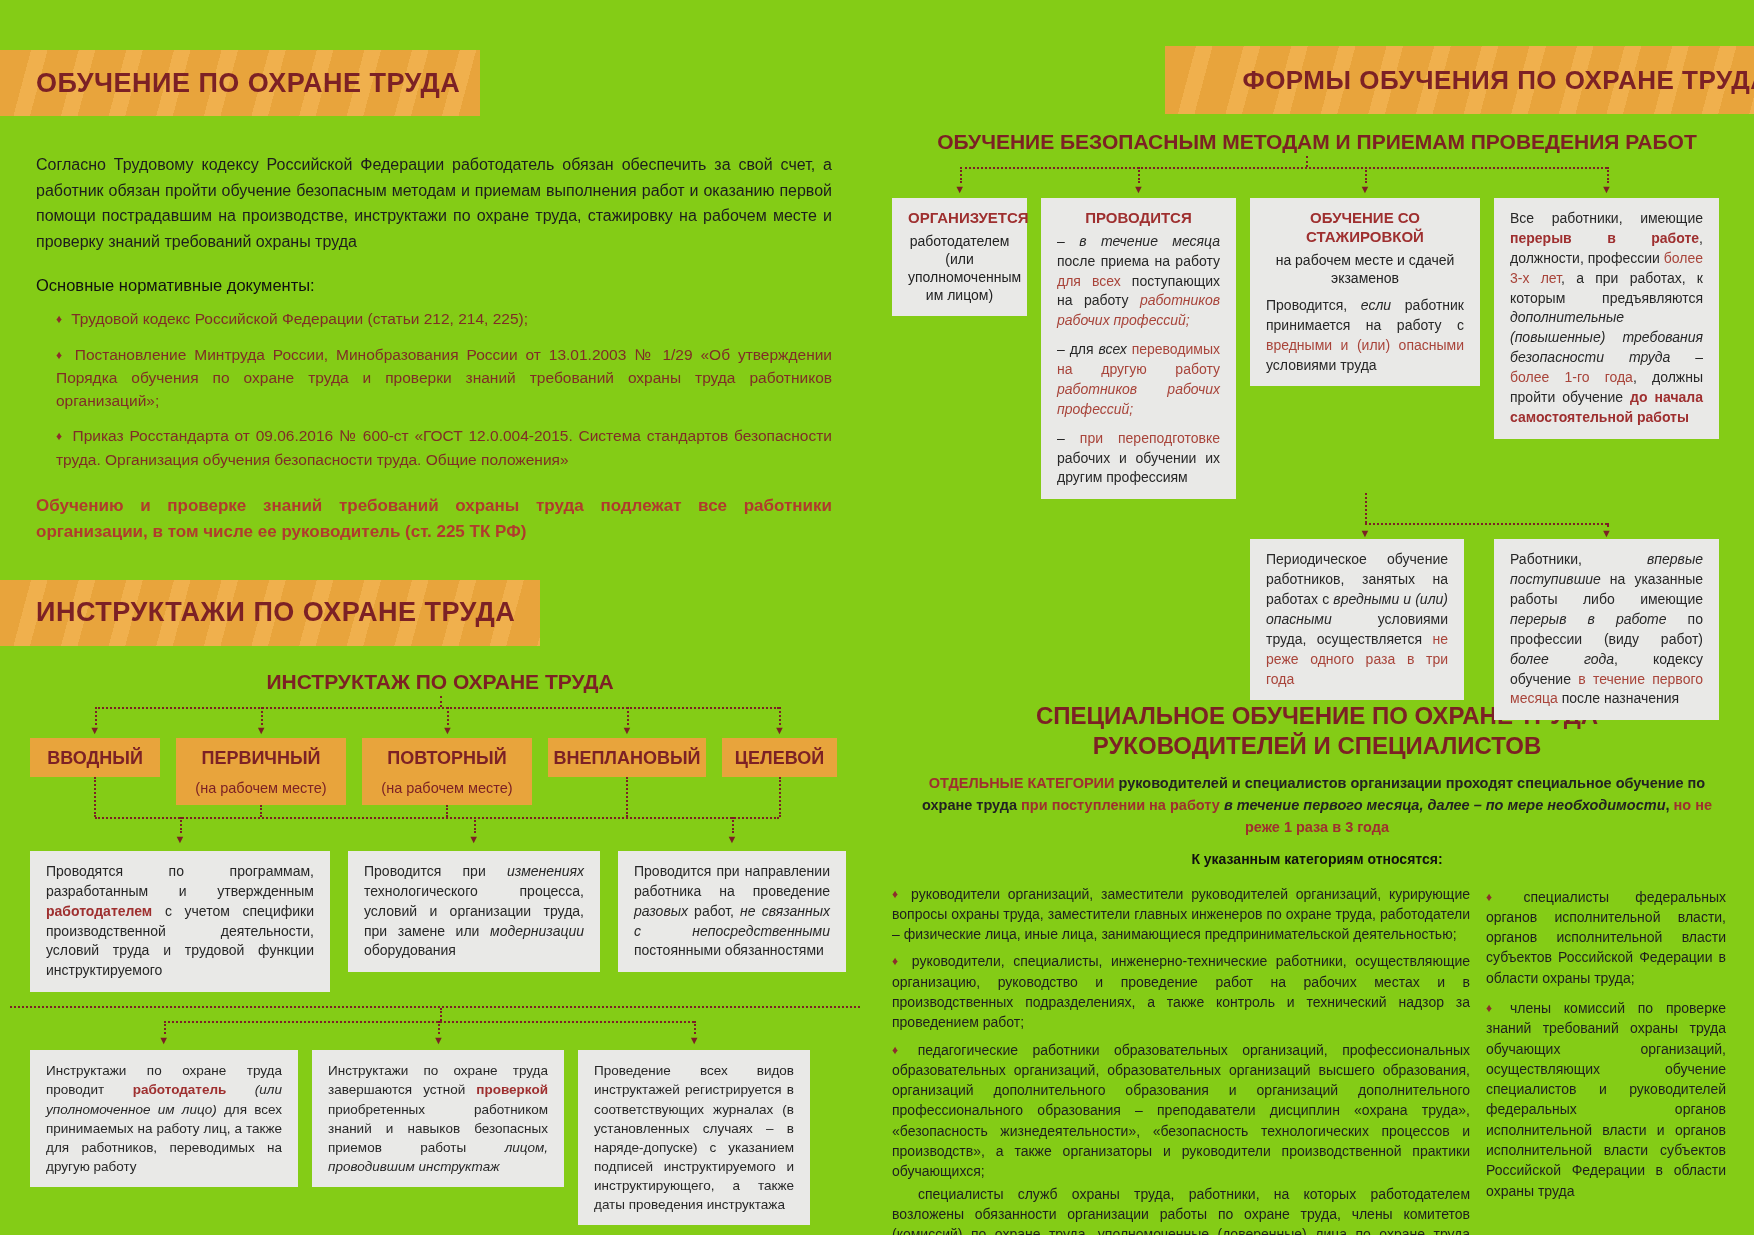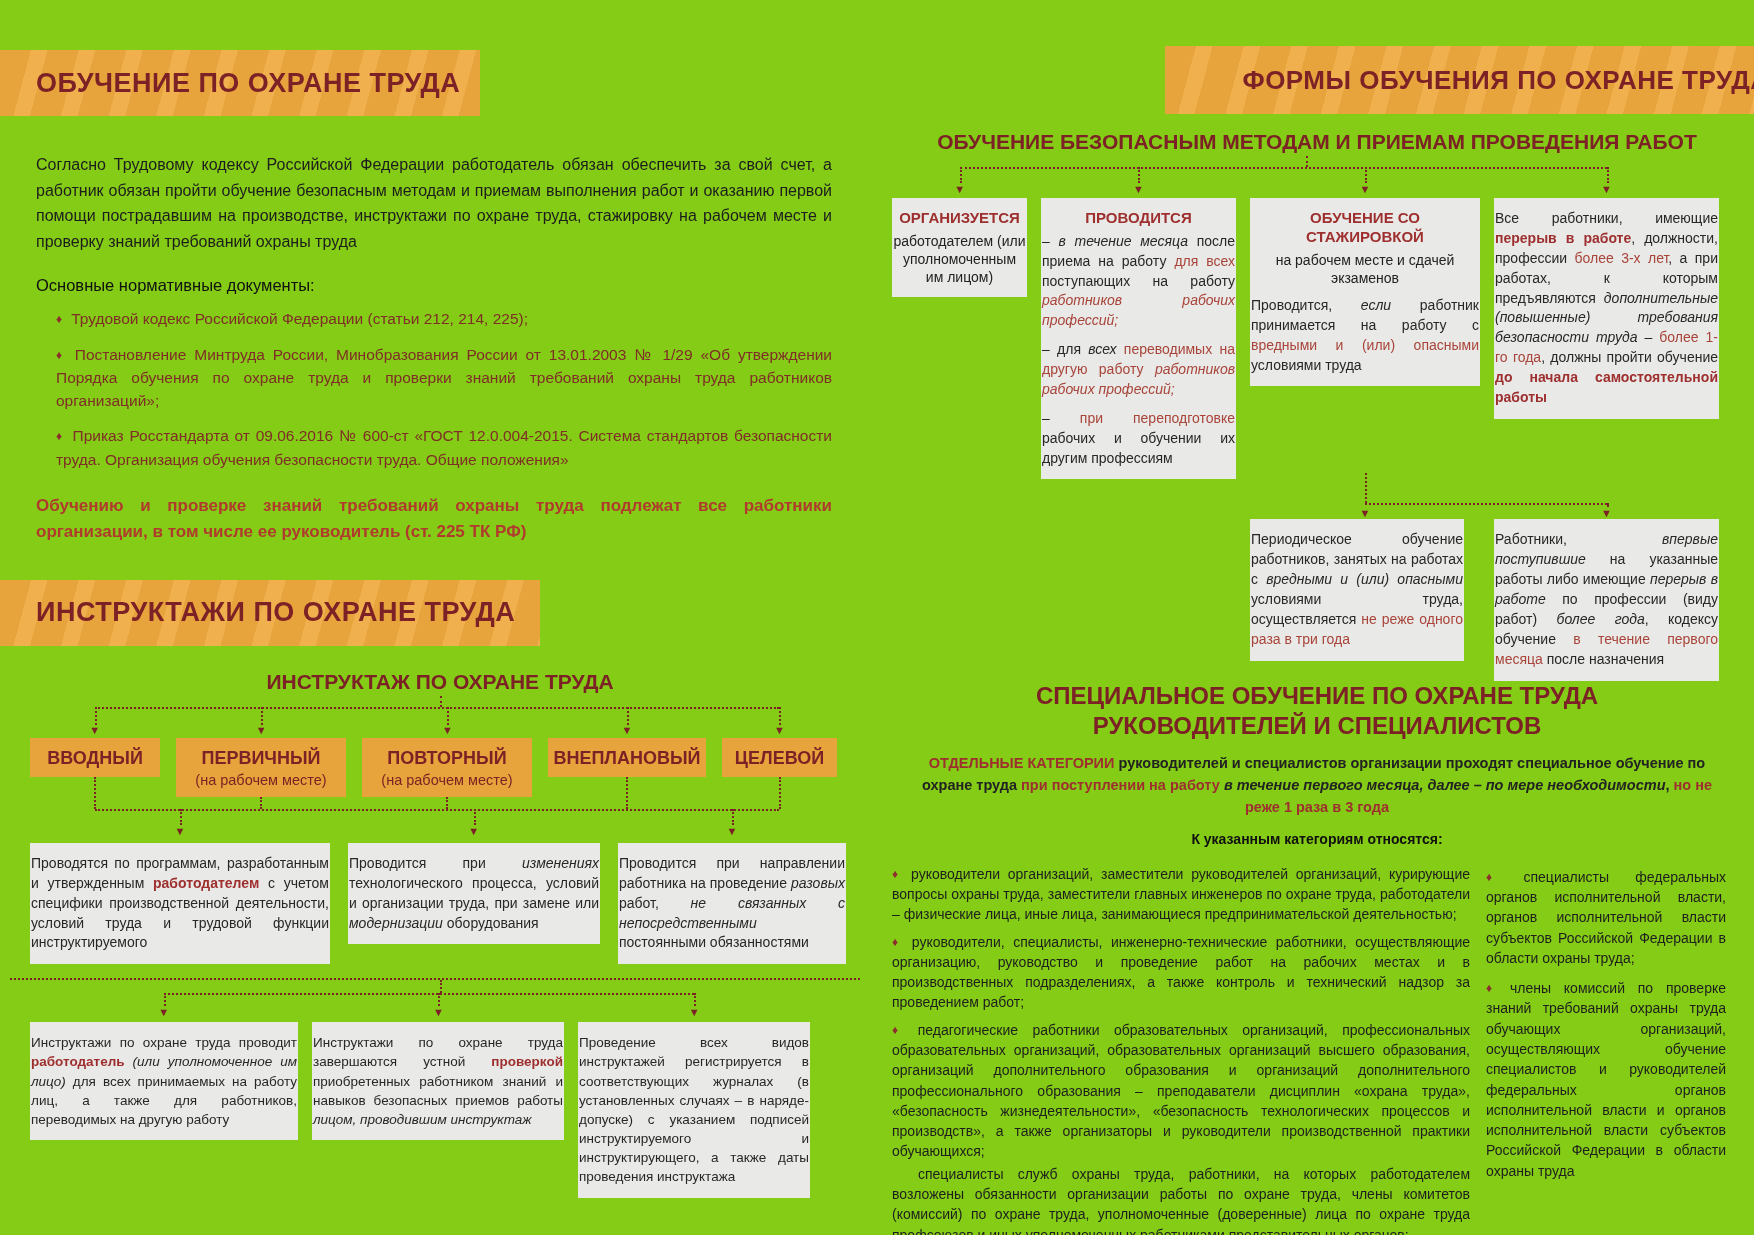--- a/index.html
+++ b/index.html
@@ -42,24 +42,24 @@
   .chart{position:relative;}
   #left-chart{margin-left:30px;width:820px;}
   .band{position:relative;}
   .dh{position:absolute;height:0;border-top:2px dotted var(--maroon);}
   .dv{position:absolute;width:0;border-left:2px dotted var(--maroon);}
   .arr{position:absolute;color:var(--maroon);font-size:11px;line-height:11px;transform:translateX(-50%);}
 
   #ltypes{display:grid;grid-template-columns:130px 170px 170px 158px 115px;gap:0 16px;align-items:stretch;}
   .tcell{display:flex;flex-direction:column;}
   .obox{background:var(--orange);color:var(--maroon);text-align:center;padding:10px 4px 9px 4px;font-weight:bold;font-size:18px;line-height:1.12;}
-  .obox .sub{display:block;font-weight:normal;font-size:14.5px;margin-top:4px;}
+  .obox .sub{display:block;font-weight:normal;font-size:14.5px;margin-top:12px;}
   .cellstub{flex:1 0 12px;width:0;border-left:2px dotted var(--maroon);margin:0 auto;}
 
-  .tbox{background:var(--gray);padding:11px 1px;font-size:14px;line-height:1.42;text-align:justify;color:#272727;}
+  .tbox{background:var(--gray);padding:11px 16px;font-size:14px;line-height:1.42;text-align:justify;color:#272727;}
   .rb{color:var(--redb);font-weight:bold;}
   .r{color:var(--red);}
   .i{font-style:italic;}
   .ir{font-style:italic;color:var(--red);}
   .b{font-weight:bold;}
   .ib{font-weight:bold;font-style:italic;}
 
   #lmid{display:grid;grid-template-columns:300px 252px 228px;gap:0 18px;align-items:start;}
   #lbottom{display:grid;grid-template-columns:268px 252px 232px;gap:0 14px;align-items:start;font-size:13.5px;}
   #lbottom .tbox{font-size:13.5px;}

